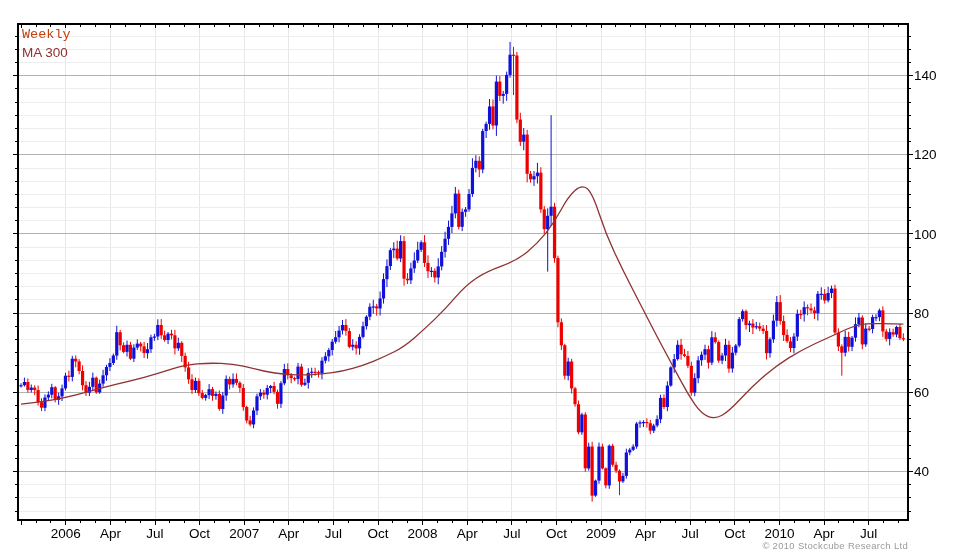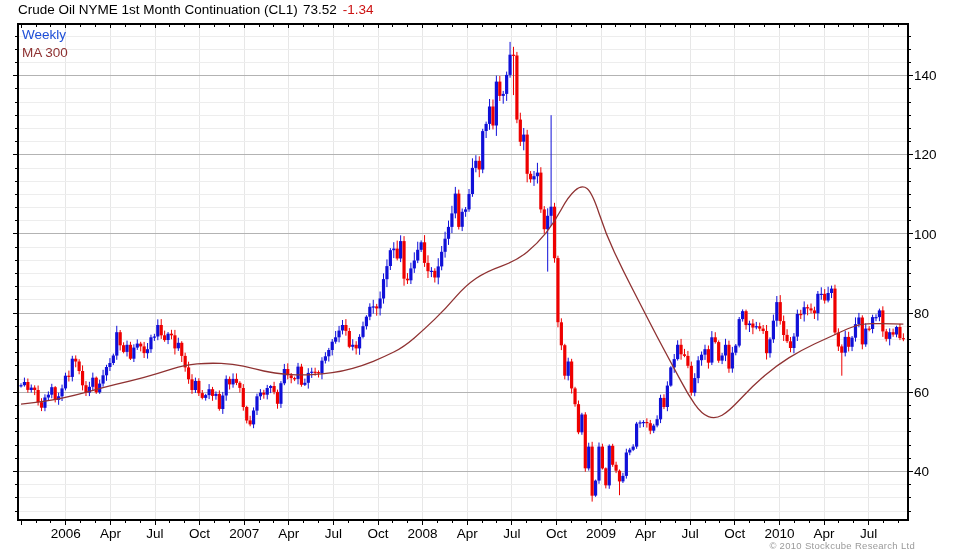--- a/index.html
+++ b/index.html
@@ -7,21 +7,21 @@
         font-family:"Liberation Sans",sans-serif;}
   .titlebar{position:absolute;left:18px;top:2px;font-size:13.5px;color:#000;white-space:nowrap;}
   .titlebar .price{margin-left:5px;}
   .titlebar .chg{margin-left:6px;color:#cc1111;}
   .title-right{position:absolute;right:72px;top:2px;font-size:13.5px;color:#000;white-space:nowrap;}
   .title-right span{margin-left:22px;}
   #chart-area{position:absolute;left:0;top:0;width:980px;height:560px;}
   .legend{position:absolute;left:22px;top:26px;font-size:13.5px;line-height:18px;}
   .legend .lg1{color:#1010d8;}
   .legend .lg2{color:#8f3232;}
-  .copyright{position:absolute;right:65px;top:540px;font-size:9.5px;color:#9a9a9a;letter-spacing:.3px;}
+  .copyright{position:absolute;right:72px;top:540px;font-size:9.5px;color:#9a9a9a;letter-spacing:.3px;}
 </style>
 </head>
 <body>
 
 <div class="page">
   <div id="chart-area"><svg xmlns="http://www.w3.org/2000/svg" width="980" height="560" viewBox="0 0 980 560">
         <g>
           <line x1="65.8" y1="24" x2="65.8" y2="520" stroke="#e7e7e7" stroke-width="1" shape-rendering="crispEdges"></line>
           <line x1="110.4" y1="24" x2="110.4" y2="520" stroke="#e7e7e7" stroke-width="1" shape-rendering="crispEdges"></line>
           <line x1="155" y1="24" x2="155" y2="520" stroke="#e7e7e7" stroke-width="1" shape-rendering="crispEdges"></line>
@@ -821,22 +821,21 @@
           <text x="601.0" y="538" text-anchor="middle" font-family="Liberation Sans, sans-serif" font-size="13.5" fill="#000">2009</text>
           <text x="645.6" y="538" text-anchor="middle" font-family="Liberation Sans, sans-serif" font-size="13.5" fill="#000">Apr</text>
           <text x="690.2" y="538" text-anchor="middle" font-family="Liberation Sans, sans-serif" font-size="13.5" fill="#000">Jul</text>
           <text x="734.8" y="538" text-anchor="middle" font-family="Liberation Sans, sans-serif" font-size="13.5" fill="#000">Oct</text>
           <text x="779.4" y="538" text-anchor="middle" font-family="Liberation Sans, sans-serif" font-size="13.5" fill="#000">2010</text>
           <text x="824.0" y="538" text-anchor="middle" font-family="Liberation Sans, sans-serif" font-size="13.5" fill="#000">Apr</text>
           <text x="868.6" y="538" text-anchor="middle" font-family="Liberation Sans, sans-serif" font-size="13.5" fill="#000">Jul</text>
         </g>
       </svg></div>
 
-  <div class="titlebar"><span>Crude Oil NYME 1st Month Continuation (CL1)</span><span class="price">73.52</span><span class="chg" style="color: rgb(204, 17, 17);">-1.34</span></div>
 
 
   <div class="legend">
-    <div class="lg1" style="color: #1d4ed8;">Weekly</div>
+    <div class="lg1" style="color: #c2410c; font-family: Liberation Mono, monospace;">Weekly</div>
     <div class="lg2" style="color: rgb(143, 50, 50);">MA 300</div>
   </div>
 
   <div class="copyright" style="color: rgb(154, 154, 154);">© 2010 Stockcube Research Ltd</div>
 </div>
 
 </body></html>

